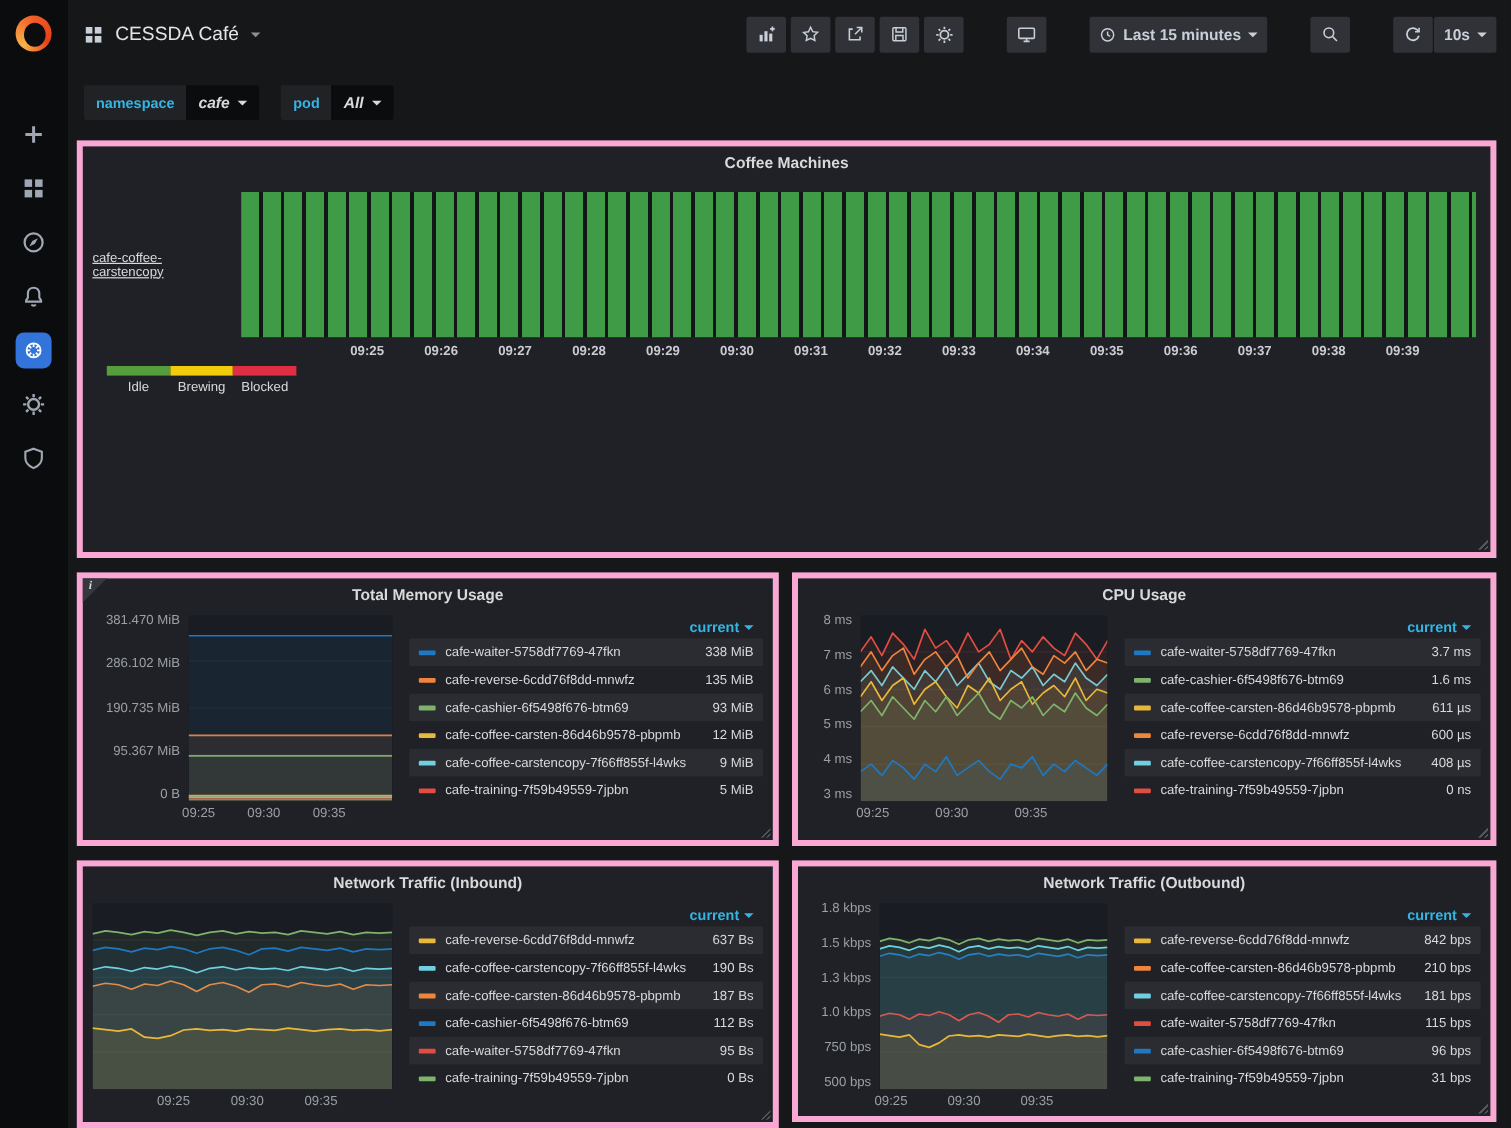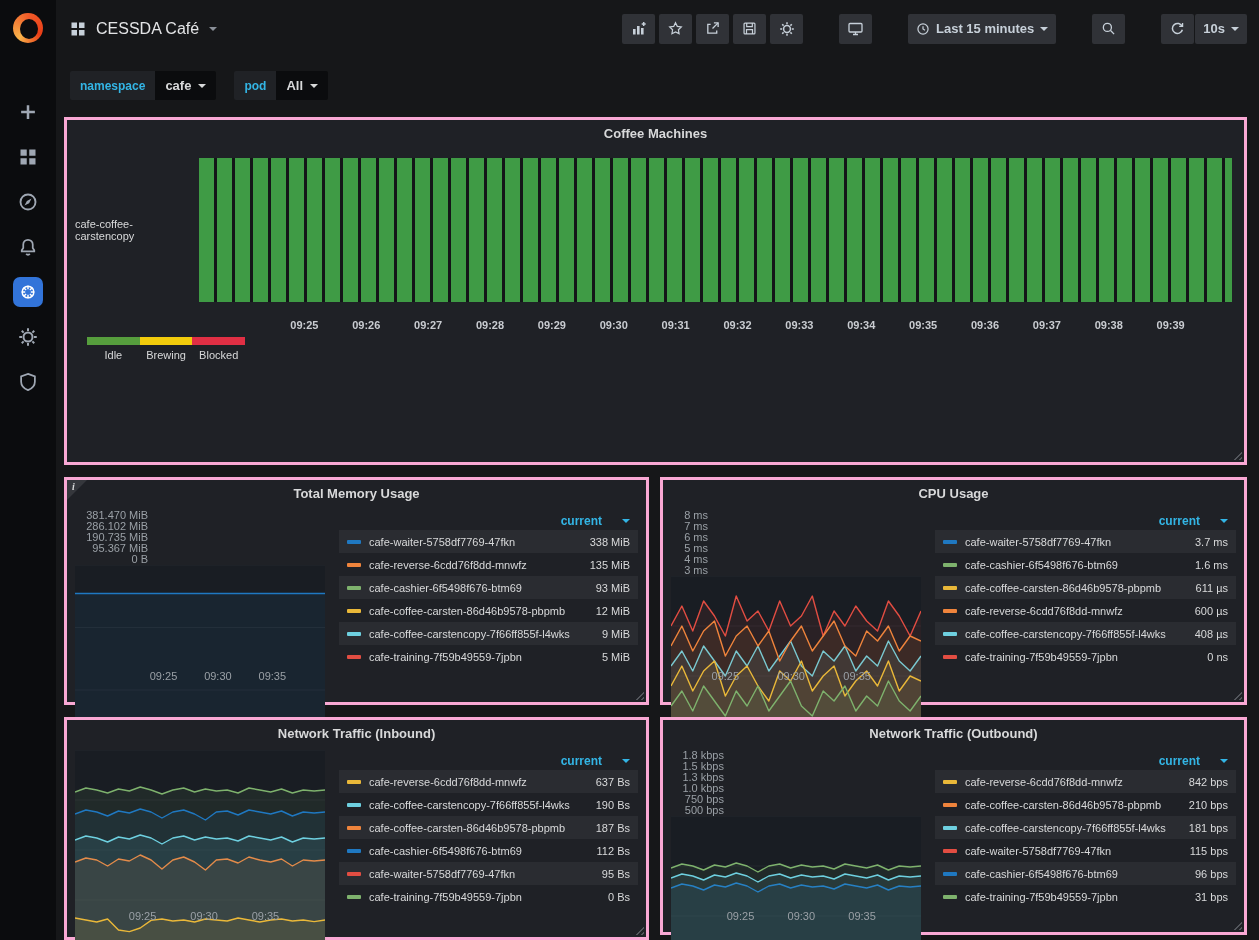--- a/index.html
+++ b/index.html
@@ -34,66 +34,66 @@
     font-family:inherit; cursor:pointer; }
   .caret { width:0; height:0; border-left:4px solid transparent; border-right:4px solid transparent;
     border-top:4px solid currentColor; display:inline-block; }
 
   
   .submenu { display:flex; gap:18px; padding:14px 14px 0 14px; }
   .var { display:flex; height:29px; cursor:pointer; }
   .var-label { background:#202226; color:#33b5e5; font-size:12px; font-weight:700;
     display:flex; align-items:center; padding:0 10px; border-radius:2px 0 0 2px; }
   .var-value { background:#0b0c0e; color:#d8d9da; font-size:13px; font-weight:600;
-    display:flex; align-items:center; gap:7px; padding:0 10px; border-radius:0 2px 2px 0; }
+    display:flex; align-items:center; gap:7px; padding:0 10px; border-radius:0 2px 2px 0;font-style:italic; }
 
   
-  .panel { position:absolute; background:#1f2126; border:3px solid #f9a8d4; }
+  .panel { position:absolute; background:#1f2126; border:5px solid #f9a8d4; }
   .panel::after { content:""; position:absolute; right:2px; bottom:2px; width:9px; height:9px;
     background:linear-gradient(135deg, transparent 0 55%, #53565c 55% 65%, transparent 65% 80%, #53565c 80% 90%, transparent 90%); }
   .panel-title { height:26px; display:flex; align-items:center; justify-content:center;
     font-size:13px; font-weight:700; color:#d8d9da; cursor:pointer; }
 
   .p-coffee { left:8px; top:117px; width:1183px; height:348px; }
   .p-mem    { left:8px; top:477px; width:585px; height:228px; }
   .p-cpu    { left:604px; top:477px; width:587px; height:228px; }
   .p-in     { left:8px; top:717px; width:585px; height:223px; }
   .p-out    { left:604px; top:717px; width:587px; height:218px; }
 
   
   .coffee-rows { margin:12px 12px 0 8px; }
-  .coffee-row { display:flex; height:144px; margin-bottom:13px; }
+  .coffee-row { display:flex; height:121px; margin-bottom:2px;text-decoration:underline; }
   .coffee-row-label { width:124px; display:flex; align-items:center; justify-content:flex-end;
     padding-right:8px; font-size:11px; color:#d8d9da; }
   .coffee-strip { flex:1; }
   .coffee-xaxis { margin:2px 12px 0 132px; position:relative; height:20px; }
   .coffee-xaxis span { position:absolute; top:4px; transform:translateX(-50%);
     font-size:11px; font-weight:700; color:#c9ccd1; }
   .coffee-legend { margin:2px 0 0 20px; width:158px; }
   .cl-bar { display:flex; height:8px; }
   .cl-bar div { flex:1; }
   .cl-labels { display:flex; margin-top:4px; }
   .cl-labels span { flex:1; text-align:center; font-size:11px; color:#d8d9da; }
 
   
   .graph-body { display:flex; padding:4px 8px 0 8px; height:calc(100% - 30px); }
   .plot-col { width:250px; display:flex; flex-direction:column; flex:none; }
-  .plot-row { display:flex; height:156px;flex-direction:column; }
+  .plot-row { display:flex; height:156px; }
   .yaxis { display:flex; flex-direction:column; justify-content:space-between; align-items:flex-end;
     padding-right:7px; font-size:11px; color:#9aa0a6; line-height:11px; flex:none; }
   .p-mem .yaxis { width:80px; }  .p-mem .xaxis { margin-left:80px; }
   .p-cpu .yaxis { width:44px; }  .p-cpu .xaxis { margin-left:44px; }
   .p-in  .yaxis { width:58px; }  .p-in  .xaxis { margin-left:58px; }
   .p-out .yaxis { width:60px; }  .p-out .xaxis { margin-left:60px; }
   .svgwrap { flex:1; background:#191d23; position:relative; cursor:crosshair; }
   .xaxis { height:18px; position:relative; }
   .xaxis span { position:absolute; top:4px; transform:translateX(-50%); font-size:11px; color:#9aa0a6; }
 
   .legend { flex:1; margin-left:14px; margin-top:2px; overflow:hidden; }
-  .legend-header { display:flex; justify-content:flex-end; align-items:center; gap:20px; height:18px;
+  .legend-header { display:flex; justify-content:flex-end; align-items:center; gap:4px; height:18px;
     padding-right:8px; color:#33b5e5; font-size:12px; font-weight:700; cursor:pointer; }
   .lrow { display:flex; align-items:center; height:23px; padding:0 8px; font-size:11px; }
   .lrow:nth-child(even) { background:rgba(255,255,255,0.05); }
   .lchip { width:14px; height:4px; border-radius:1px; margin-right:8px; flex:none; }
   .lname { flex:1; white-space:nowrap; overflow:hidden; text-overflow:ellipsis; cursor:pointer; color:#d8d9da; }
   .lval { margin-left:10px; white-space:nowrap; color:#d8d9da; }
 
   .corner { position:absolute; top:0; left:0; width:0; height:0;
     border-top:20px solid #35373c; border-right:20px solid transparent; z-index:2; }
   .corner-i { position:absolute; top:1px; left:5px; z-index:3; font-size:10px; font-weight:700;

